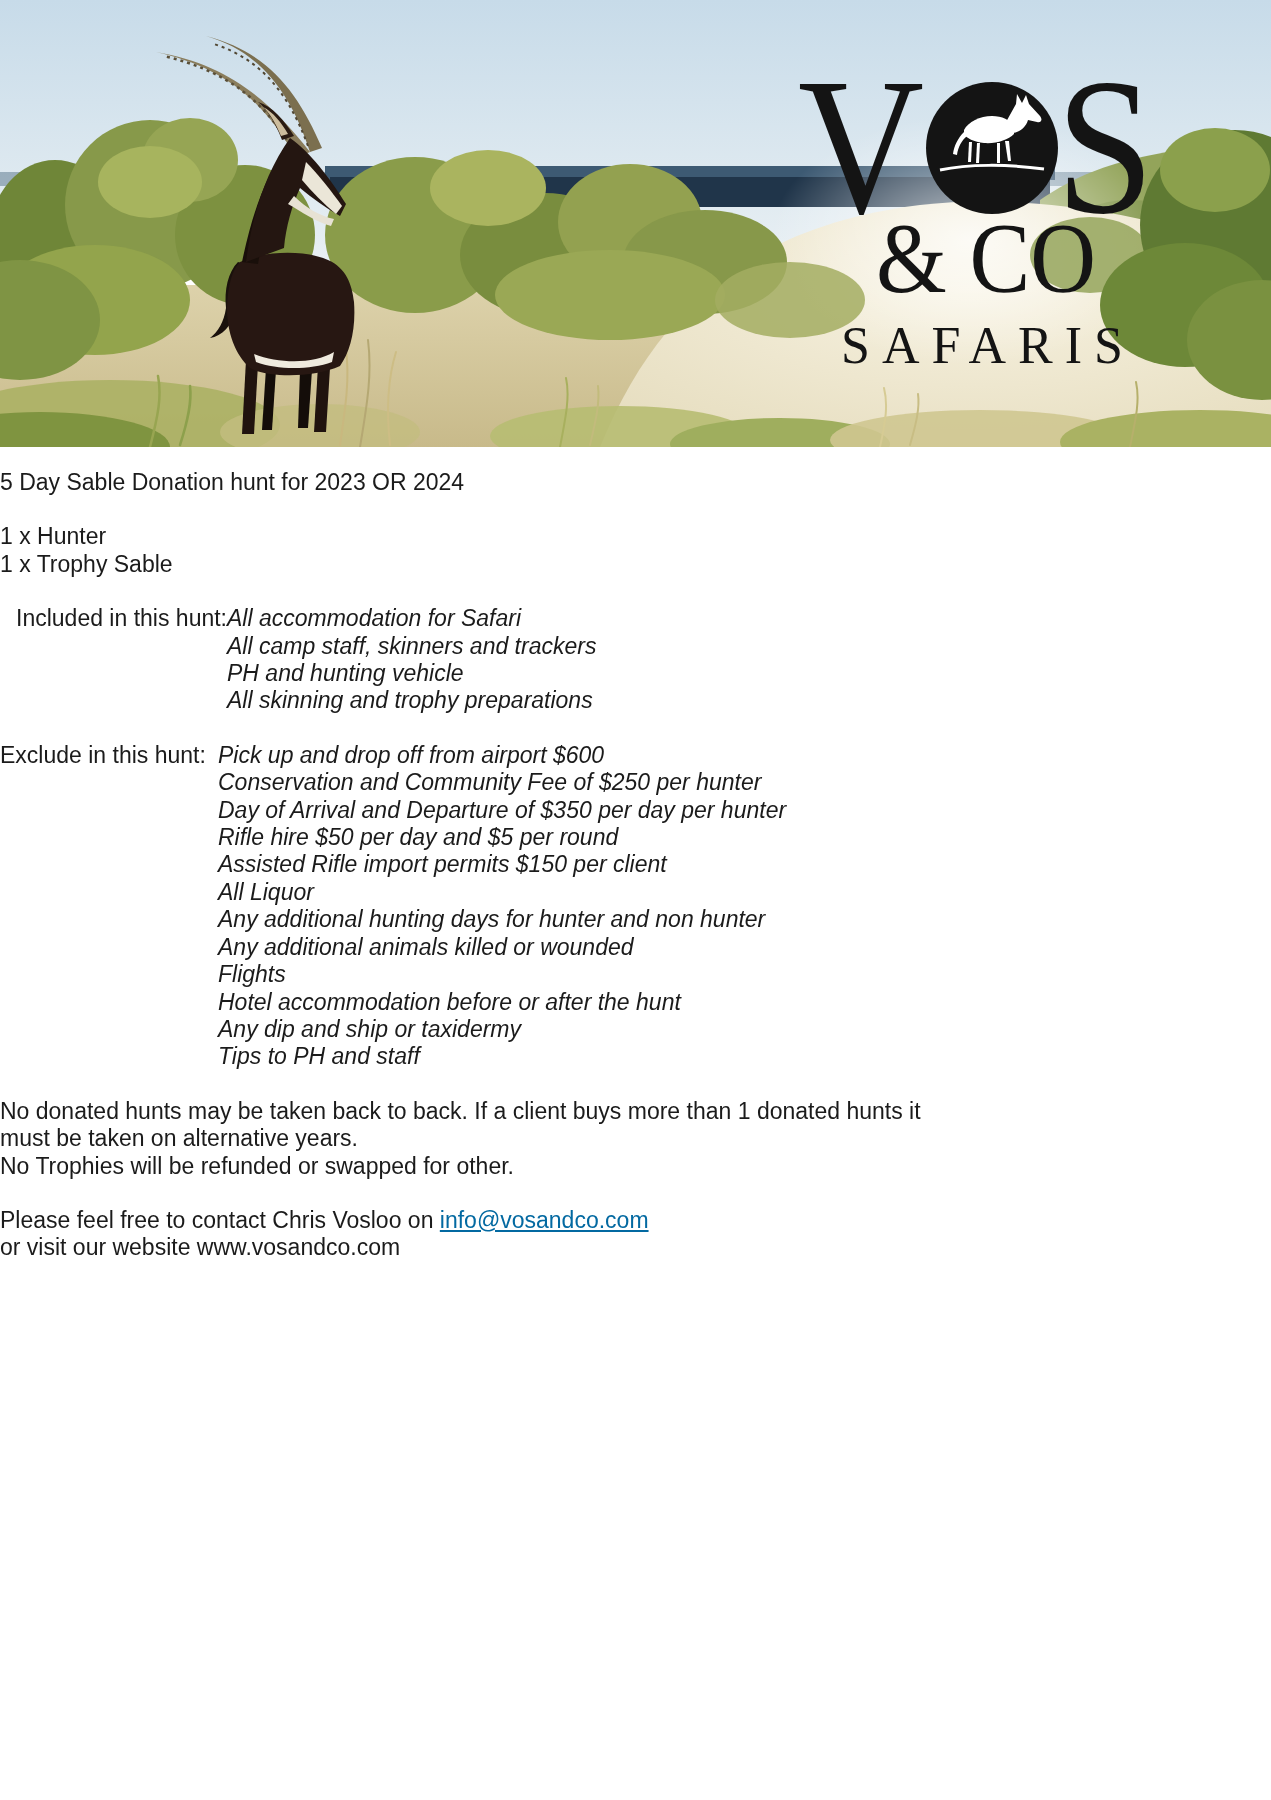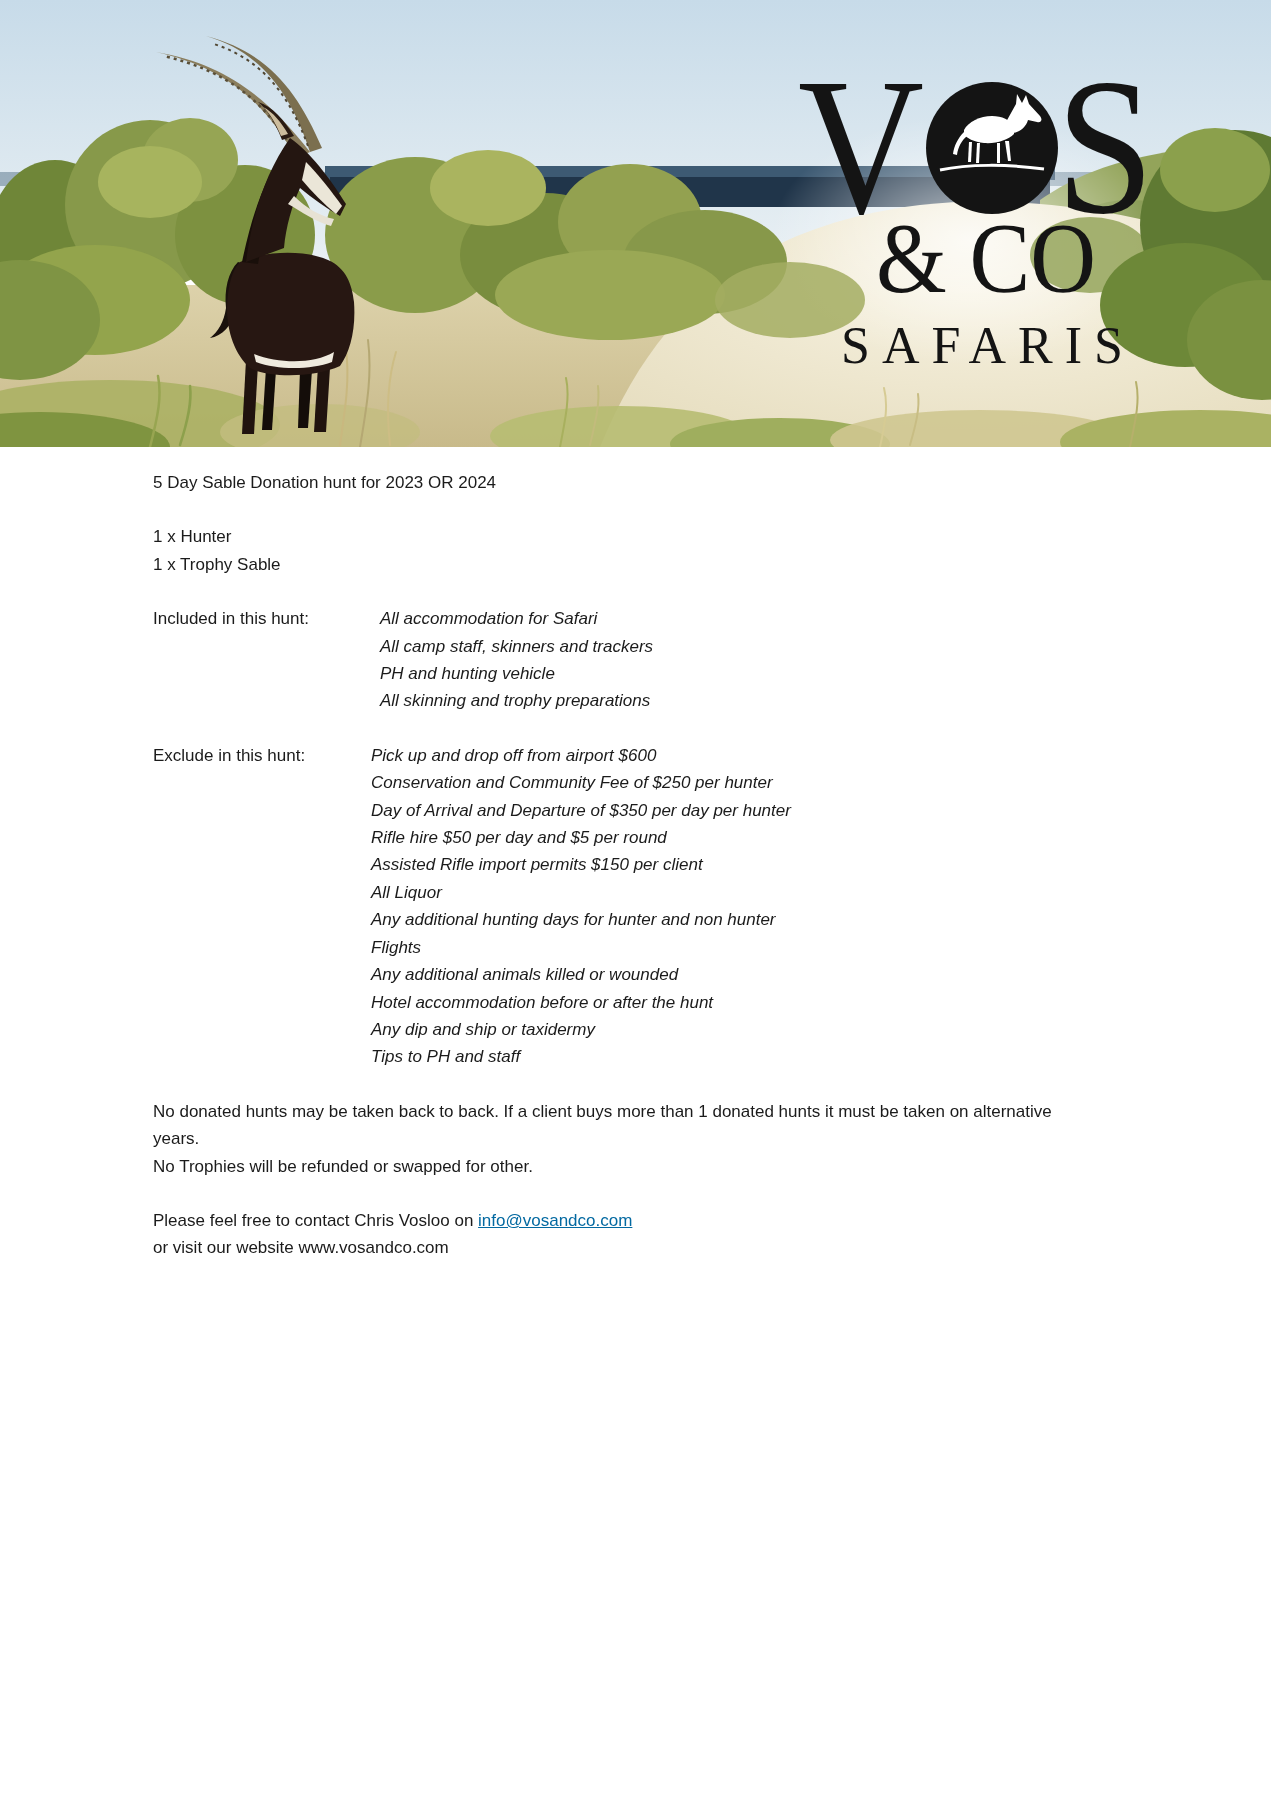--- a/index.html
+++ b/index.html
@@ -15,30 +15,29 @@
   .hero{
     position:relative;
     width:1271px;
     height:447px;
     line-height:0;
   }
   .hero svg{display:block;}
   .doc-body{
     box-sizing:border-box;
     padding-top:22px;
-    margin-left:153px;
     width:935px;
-    font-size:17px;
+    font-size:23px;
     line-height:27.4px;
   }
   .doc-body p{margin:0;}
   .sect{margin-bottom:27px;}
   .list-row{display:flex;align-items:flex-start;}
   .list-label{flex:0 0 auto;}
-  .label-included{width:227px;}
+  .label-included{width:227px;text-align:right;}
   .label-excluded{width:218px;}
   .list-items{flex:1 1 auto;font-style:italic;}
   a.email-link{color:#0369a1;text-decoration:underline;cursor:pointer;}
   .logo-text{fill:#141414;}
 </style>
 </head>
 <body>
 
 <div class="page">
 
@@ -206,22 +205,22 @@
       <div class="list-label label-excluded">Exclude in this hunt:</div>
       <div class="list-items">
 
       <p>Pick up and drop off from airport $600</p>
           <p>Conservation and Community Fee of $250 per hunter</p>
           <p>Day of Arrival and Departure of $350 per day per hunter</p>
           <p>Rifle hire $50 per day and $5 per round</p>
           <p>Assisted Rifle import permits $150 per client</p>
           <p>All Liquor</p>
           <p>Any additional hunting days for hunter and non hunter</p>
+          <p>Any additional animals killed or wounded</p>
           <p>Flights</p>
-          <p>Any additional animals killed or wounded</p>
           <p>Hotel accommodation before or after the hunt</p>
           <p>Any dip and ship or taxidermy</p>
           <p>Tips to PH and staff</p>
         </div>
     </div>
 
     <div class="sect">
 
     <p>No donated hunts may be taken back to back. If a client buys more than 1 donated hunts it must be taken on alternative years.</p>
         <p>No Trophies will be refunded or swapped for other.</p>

